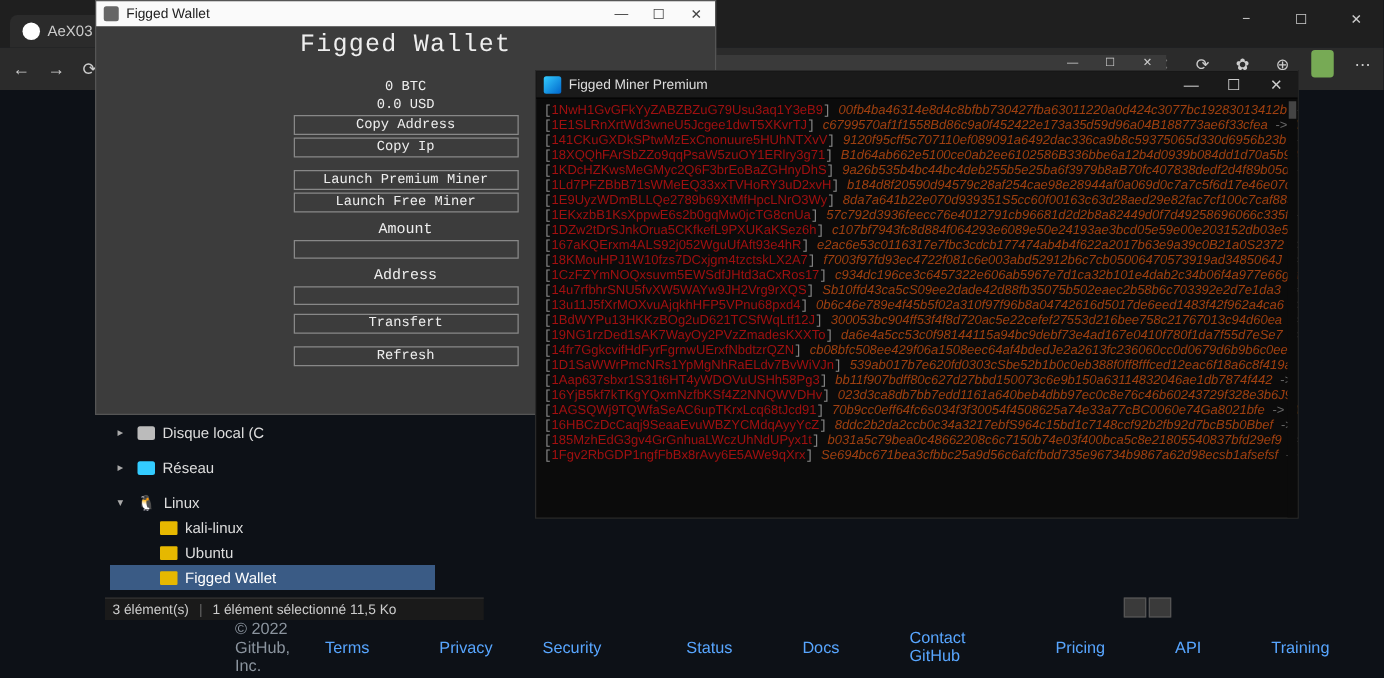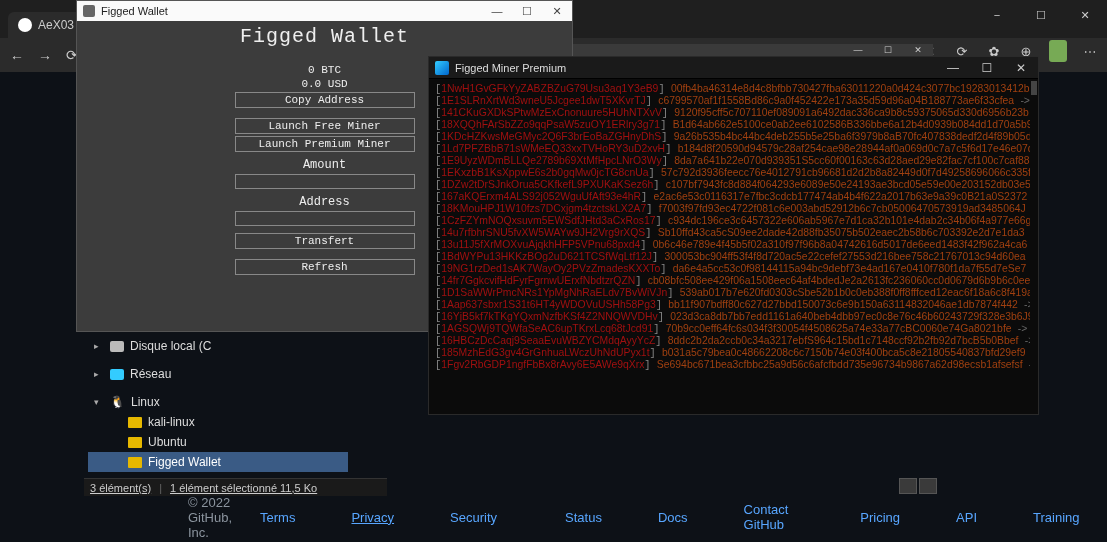--- a/index.html
+++ b/index.html
@@ -15,21 +15,21 @@
 .addr-bar .nav-icn { font-size: 14px; color: #ccc; }
 .addr-icons-right { position: absolute; right: 8px; top: 40px; display: flex; gap: 14px; align-items: center; color: #ccc; font-size: 13px; }
 .addr-icons-right span { width: 18px; text-align: center; }
 .avatar { width: 22px; height: 22px; background: #7a5; border-radius: 3px; }
 
 
 .explorer-tree { position: absolute; left: 88px; top: 336px; width: 260px; color: #ddd; font-size: 12px; }
 .tree-item { display: flex; align-items: center; gap: 6px; padding: 3px 6px; }
 .tree-item .chev { width: 10px; color: #aaa; font-size: 9px; }
 .tree-item.selected { background: #3a5b85; color: #fff; }
-.status-bar { position: absolute; left: 84px; right: 720px; top: 478px; height: 18px; background: #1a1a1a; border-top: 1px solid #333; color: #ccc; font-size: 11px; display: flex; align-items: center; padding-left: 6px; text-decoration: underline; }
+.status-bar { position: absolute; left: 84px; right: 720px; top: 478px; height: 18px; background: #1a1a1a; border-top: 1px solid #333; color: #ccc; font-size: 11px; display: flex; align-items: center; padding-left: 6px; }
 .status-bar .sep { margin: 0 8px; color: #666; }
 .view-btns { position: absolute; right: 170px; top: 478px; display: flex; gap: 2px; }
 .view-btns span { width: 18px; height: 16px; background: #3a3a3a; border: 1px solid #555; }
 
 
 .wallet-window { position: absolute; left: 76px; top: 0; width: 497px; height: 332px; background: #3c3c3c; border: 1px solid #555; }
 .wallet-titlebar { height: 20px; background: #fafafa; display: flex; align-items: center; padding-left: 6px; font-size: 11px; color: #222; }
 .wallet-titlebar .win-ctrls { margin-left: auto; display: flex; }
 .wallet-titlebar .win-ctrls span { width: 30px; height: 20px; display: flex; align-items: center; justify-content: center; color: #444; font-size: 11px; }
 .wallet-title { font-family: "Courier New", monospace; font-size: 20px; color: #eee; text-align: center; padding: 4px 0; letter-spacing: 1px; }
@@ -42,21 +42,21 @@
 
 
 .miner-window { position: absolute; left: 428px; top: 56px; width: 611px; height: 359px; background: #0b0b0b; border: 1px solid #2a2a2a; }
 .miner-titlebar { height: 22px; background: #1a1a1a; display: flex; align-items: center; padding-left: 6px; font-size: 11px; color: #ddd; border-bottom: 1px solid #000; }
 .miner-titlebar .icon-sq { width: 14px; height: 14px; background: linear-gradient(135deg,#3cf,#06c); margin-right: 6px; border-radius: 2px; }
 .miner-titlebar .win-ctrls { margin-left: auto; display: flex; }
 .miner-titlebar .win-ctrls span { width: 34px; height: 22px; display: flex; align-items: center; justify-content: center; color: #ccc; font-size: 12px; }
 .miner-body { padding: 4px 6px; height: calc(100% - 22px); overflow: hidden; position: relative; }
 .miner-line { font-family: Consolas, "Courier New", monospace; font-size: 10.4px; line-height: 12px; white-space: nowrap; color: #888; }
 .miner-line .addr { color: #a01010; }
-.miner-line .hash { color: #a04010; }
+.miner-line .hash { color: #a04010; font-style: italic; }
 .miner-line .arrow { color: #666; }
 .miner-line .amt { color: #b06010; }
 .miner-scroll { position: absolute; right: 0; top: 22px; bottom: 0; width: 8px; background: #0b0b0b; }
 .miner-scroll-thumb { width: 6px; height: 14px; background: #444; margin: 2px auto 0; }
 
 
 .gh-footer { position: absolute; left: 0; right: 0; top: 502px; height: 30px; display: flex; align-items: center; gap: 28px; color: #8b949e; font-size: 13px; padding-left: 160px; }
 .gh-footer .ghlogo { width: 18px; height: 18px; border-radius: 50%; background: #8b949e; }
 .gh-footer a { color: #58a6ff; text-decoration: none; }
 
@@ -162,23 +162,24 @@
       <span>☐</span>
       <span>✕</span>
     </div>
   </div>
   <div class="wallet-title">Figged Wallet</div>
   <div class="wallet-body">
     <div class="spacer-sm"></div>
     <div class="balance-line">0 BTC</div>
     <div class="balance-line">0.0 USD</div>
     <div class="wallet-btn">Copy Address</div>
+    <div class="wallet-btn">Copy Ip</div>
     <div class="spacer-sm"></div>
+    <div class="wallet-btn">Launch Premium Miner</div>
     <div class="wallet-btn">Launch Free Miner</div>
-    <div class="wallet-btn">Launch Premium Miner</div>
     <div class="wallet-label">Amount</div>
     <div class="wallet-input"></div>
     <div class="wallet-label">Address</div>
     <div class="wallet-input"></div>
     <div style="height:3px"></div>
     <div class="wallet-btn">Transfert</div>
     <div class="spacer-sm"></div>
     <div class="wallet-btn">Refresh</div>
   </div>
 </div>
@@ -222,21 +223,21 @@
   <div class="miner-scroll">
     <div class="miner-scroll-thumb"></div>
   </div>
 </div>
 
 <div class="gh-footer">
   <span class="ghlogo"></span>
   <span>© 2022 GitHub, Inc.</span>
   <span id="footer-links" style="display: contents;"></span>
 <a style="margin-right: 28px;">Terms</a>
-    <a style="margin-right: 28px; text-decoration: underline;">Privacy</a>
+    <a style="margin-right: 12px;">Privacy</a>
     <a style="margin-right: 40px;">Security</a>
     <a style="margin-right: 28px;">Status</a>
     <a style="margin-right: 28px;">Docs</a>
     <a style="margin-right: 28px;">Contact GitHub</a>
     <a style="margin-right: 28px; margin-left: 16px;">Pricing</a>
     <a style="margin-right: 28px;">API</a>
     <a style="margin-right: 28px;">Training</a>
     <a style="margin-right: 28px;">Blog</a>
   </div>
 

